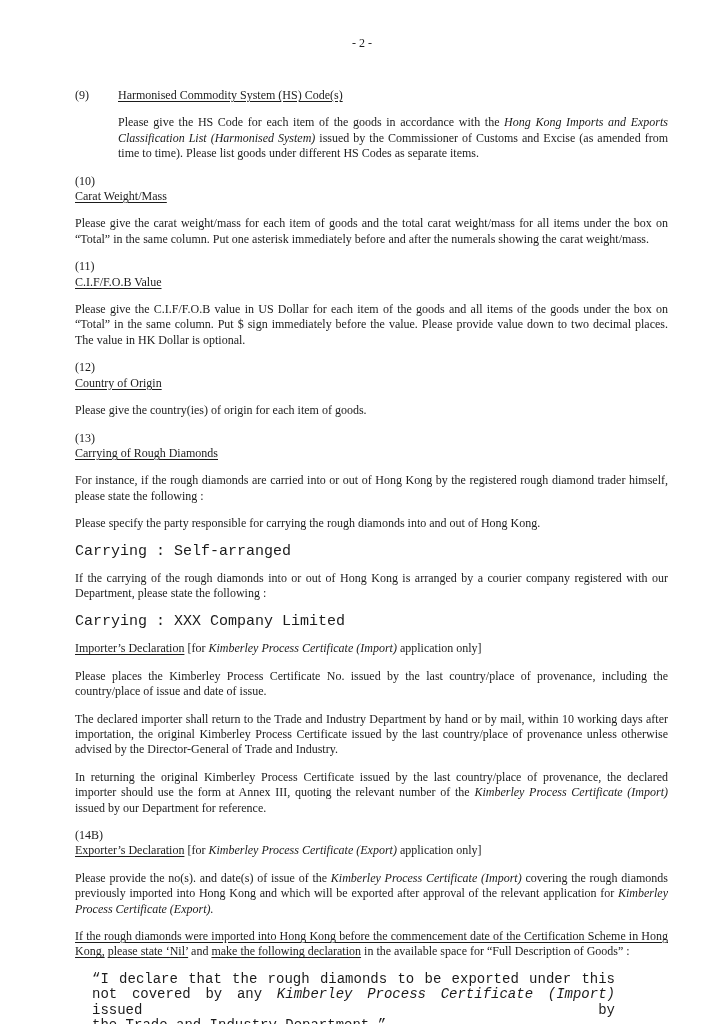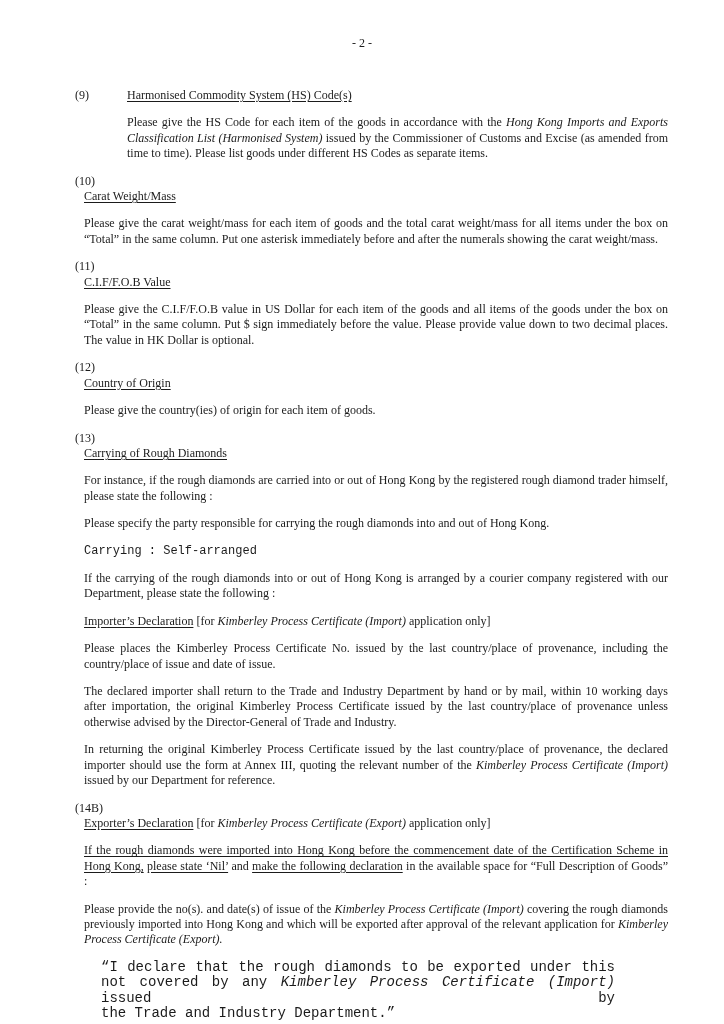--- a/index.html
+++ b/index.html
@@ -16,27 +16,27 @@
     margin-top: 36px;
     text-align: center;
     line-height: 15px;
   }
   .docbody {
     margin: 37px 56px 0 75px;
   }
   .section { display: flex; }
   .section + .section { margin-top: 12px; flex-direction: column; }
   .num { width: 43px; flex: none; line-height: 15.4px; }
-  .content { flex: 1; min-width: 0; margin-left: 9px; }
+  .content { flex: 1; min-width: 0; }
   .content > * + * { margin-top: 12px; }
   .heading { line-height: 15.4px; }
   .para { text-align: justify; line-height: 15.4px; }
   .mono {
     font-family: "Liberation Mono", monospace;
-    font-size: 12px;
+    font-size: 15px;
     line-height: 15.5px;
     white-space: pre;
   }
   .quote {
     margin-left: 17px;
     margin-right: 53px;
     font-family: "Liberation Mono", monospace;
     font-size: 14px;
     line-height: 15.5px;
   }
@@ -79,36 +79,37 @@
         </div>
       </div>
       <div class="section">
         <div class="num">(13)</div>
         <div class="content">
           <div class="heading"><span class="un">Carrying of Rough Diamonds</span></div>
           <div class="para"><span>For instance, if the rough diamonds are carried into or out of Hong Kong by the registered rough diamond trader himself, please state the following :</span></div>
           <div class="para"><span>Please specify the party responsible for carrying the rough diamonds into and out of Hong Kong.</span></div>
           <div class="mono"><span>Carrying : Self-arranged</span></div>
           <div class="para"><span>If the carrying of the rough diamonds into or out of Hong Kong is arranged by a courier company registered with our Department, please state the following :</span></div>
+          <div class="mono"><span>Carrying : XXX Company Limited</span></div>
         </div>
       </div>
       <div class="section">
         <div class="content">
           <div class="heading"><span class="un">Importer’s Declaration</span><span> [for </span><span class="it ">Kimberley Process Certificate (Import)</span><span> application only]</span></div>
           <div class="para"><span>Please places the Kimberley Process Certificate No. issued by the last country/place of provenance, including the country/place of issue and date of issue.</span></div>
           <div class="para"><span>The declared importer shall return to the Trade and Industry Department by hand or by mail, within 10 working days after importation, the original Kimberley Process Certificate issued by the last country/place of provenance unless otherwise advised by the Director-General of Trade and Industry.</span></div>
           <div class="para"><span>In returning the original Kimberley Process Certificate issued by the last country/place of provenance, the declared importer should use the form at Annex III, quoting the relevant number of the </span><span class="it ">Kimberley Process Certificate (Import)</span><span> issued by our Department for reference.</span></div>
         </div>
       </div>
       <div class="section">
         <div class="num">(14B)</div>
         <div class="content">
           <div class="heading"><span class="un">Exporter’s Declaration</span><span> [for </span><span class="it ">Kimberley Process Certificate (Export)</span><span> application only]</span></div>
+          <div class="para"><span>Please provide the no(s). and date(s) of issue of the </span><span class="it ">Kimberley Process Certificate (Import)</span><span> covering the rough diamonds previously imported into Hong Kong and which will be exported after approval of the relevant application for </span><span class="it ">Kimberley Process Certificate (Export).</span></div>
           <div class="para"><span class="un">If the rough diamonds were imported into Hong Kong before the commencement date of the Certification Scheme in Hong Kong,</span><span> </span><span class="un">please state ‘Nil’</span><span> and </span><span class="un">make the following declaration</span><span> in the available space for “Full Description of Goods” :</span></div>
-          <div class="para"><span>Please provide the no(s). and date(s) of issue of the </span><span class="it ">Kimberley Process Certificate (Import)</span><span> covering the rough diamonds previously imported into Hong Kong and which will be exported after approval of the relevant application for </span><span class="it ">Kimberley Process Certificate (Export).</span></div>
           <div class="quote">
             <div class="qline jl"><span>“I declare that the rough diamonds to be exported under this</span></div>
             <div class="qline jl"><span>not covered by any </span><span class="it ">Kimberley Process Certificate (Import)</span><span> issued by</span></div>
             <div class="qline"><span>the Trade and Industry Department.”</span></div>
           </div>
         </div>
       </div>
     </div>
 </div>
 

